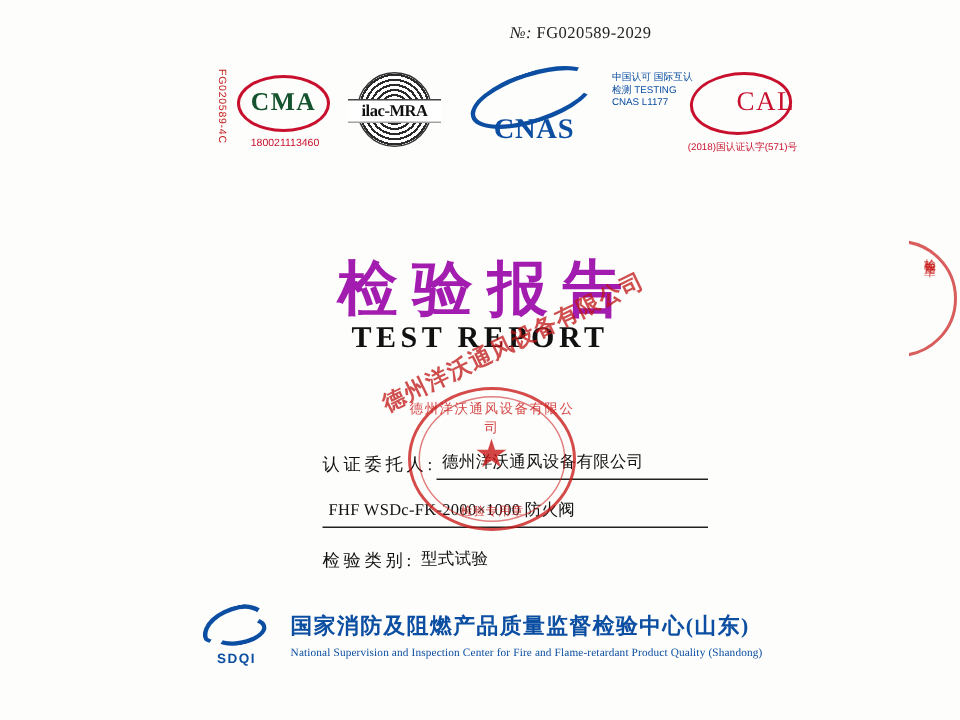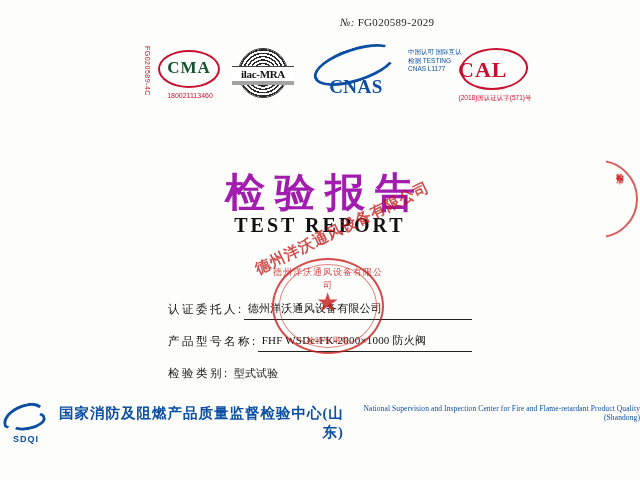--- a/index.html
+++ b/index.html
@@ -122,21 +122,21 @@
     box-sizing: border-box;
   }
   .ilac-band {
     position: absolute;
     left: 0px;
     top: 20px;
     width: 62px;
     height: 14px;
     background: #fff;
     border-top: 1px solid #444;
-    border-bottom: 4px solid #a3a3a3;
+    border-bottom: 1px solid #a3a3a3;
     text-align: center;
     font-size: 11px;
     font-weight: bold;
     line-height: 14px;
     color: #111;
     font-family: "Liberation Serif", serif;
     letter-spacing: -0.3px;
   }
 
   
@@ -207,23 +207,23 @@
     border: 2.2px solid #c8102e;
     border-radius: 50%;
     box-sizing: border-box;
     transform: skewX(-6deg);
   }
   .cal-text {
     position: absolute;
     left: 0;
     top: 11px;
     width: 72px;
-    text-align: left;
-    font-size: 22px;
-    font-weight: bold;
+    text-align: right;
+    font-size: 18px;
+    font-weight: normal;
     color: #c8102e;
     font-family: "Liberation Serif", serif;
     letter-spacing: 1px;
   }
   .cal-caption {
     position: absolute;
     left: -6px;
     top: 48px;
     width: 86px;
     text-align: center;
@@ -264,20 +264,21 @@
     position: absolute;
     top: 288px;
     left: 168px;
     width: 304px;
   }
   .field-row {
     position: relative;
     height: 32px;
     display: flex;
     align-items: flex-end;
+    margin-left: 47px;
   }
   .field-label {
     font-size: 11.5px;
     letter-spacing: 2.5px;
     color: #111;
     white-space: nowrap;
     padding-bottom: 3px;
     font-family: "Liberation Serif", serif;
   }
   .field-value-wrap {
@@ -458,23 +459,22 @@
     width: 52px;
     text-align: center;
     font-size: 9px;
     font-weight: bold;
     color: #0b4ea2;
     letter-spacing: 1px;
     font-family: "Liberation Sans", sans-serif;
   }
   .footer-texts {
     display: flex;
-    flex-direction: row;
+    flex-direction: column;
     gap: 3px;
-    text-align: right;
   }
   .footer-cn {
     font-size: 14.5px;
     font-weight: bold;
     color: #0b4ea2;
     letter-spacing: 1px;
     font-family: "Liberation Serif", serif;
   }
   .footer-en {
     font-size: 7.5px;
@@ -539,21 +539,20 @@
   <div class="fields">
 
     <div class="field-row">
       <span class="field-label">认证委托人:</span>
       <span class="field-value-wrap">
         <span class="field-value">德州洋沃通风设备有限公司</span>
       </span>
     </div>
 
     <div class="field-row">
-      <span class="field-label">产品型号名称:</span>
       <span class="field-value-wrap">
         <span class="field-value">FHF WSDc-FK-2000×1000 防火阀</span>
       </span>
     </div>
 
     <div class="field-row no-line">
       <span class="field-label">检验类别:</span>
       <span class="field-value-wrap">
         <span class="field-value">型式试验</span>
       </span>

